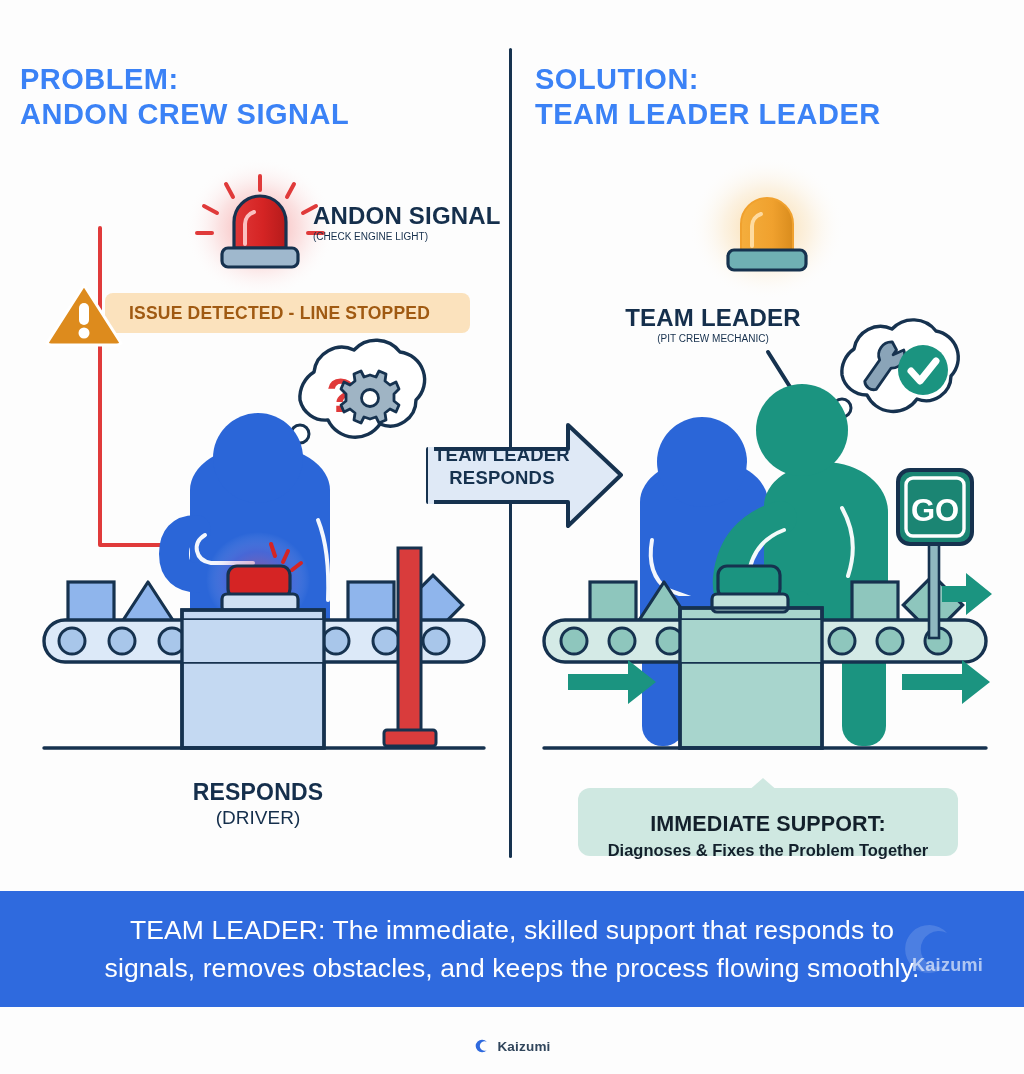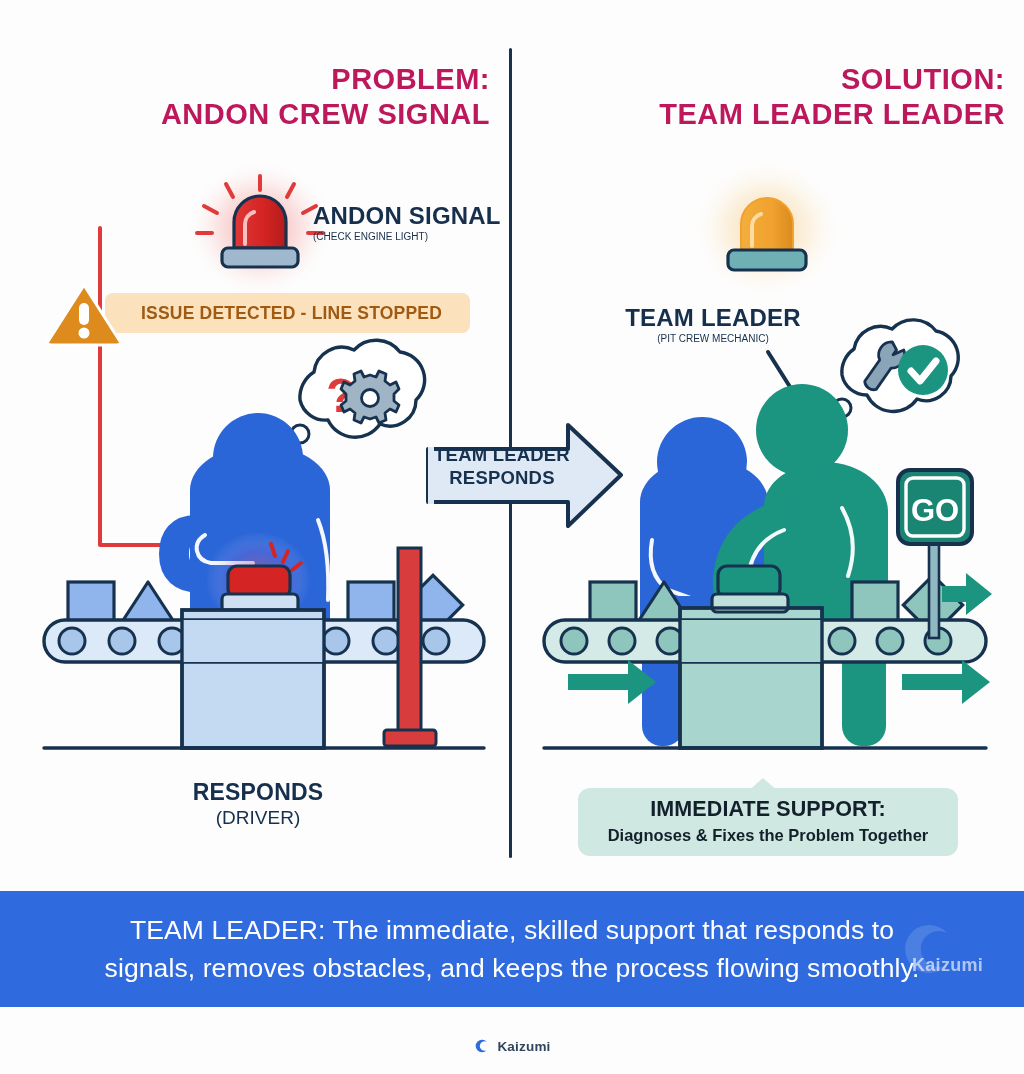--- a/index.html
+++ b/index.html
@@ -5,21 +5,21 @@
   html,body{margin:0;padding:0;background:#ffffff;}
   body{
     width:1024px;height:1074px;position:relative;overflow:hidden;
     font-family:"Liberation Sans","DejaVu Sans",sans-serif;
     background:#fdfdfd;
   }
   .stage{position:absolute;left:0;top:0;width:1024px;height:1074px;}
   .panel-bg{position:absolute;left:0;top:0;width:1024px;height:884px;background:#fdfdfd;}
 
   
-  .hdr{position:absolute;text-align:right;color:#be185d;font-weight:800;
+  .hdr{position:absolute;text-align:left;color:#3b82f6;font-weight:800;
        letter-spacing:.5px;line-height:1.22;font-size:29px;}
   .hdr .l1{display:block;}
   .hdr .l2{display:block;}
   #hdr-left{left:20px;top:62px;width:470px;}
   #hdr-right{left:535px;top:62px;width:470px;}
 
   
   .divider{position:absolute;left:509px;top:48px;width:3px;height:810px;
            background:#16324f;border-radius:2px;}
 
@@ -28,36 +28,36 @@
   .lbl-main{font-size:24px;font-weight:800;color:#152f4c;letter-spacing:.2px;line-height:1.1;}
   .lbl-sub{font-size:10px;font-weight:400;color:#152f4c;line-height:1.2;margin-top:2px;}
 
   #andon-label{left:313px;top:203px;width:200px;}
   #tl-label{left:608px;top:305px;width:210px;text-align:center;}
 
   
   #warn-banner{position:absolute;left:105px;top:293px;width:365px;height:40px;
       background:#fbe2bd;border-radius:8px;display:flex;align-items:center;}
   #warn-text{font-size:17.5px;font-weight:800;color:#a05a12;letter-spacing:.2px;
-      padding-left:36px;white-space:nowrap;}
+      padding-left:24px;white-space:nowrap;}
   #warn-triangle{position:absolute;left:44px;top:281px;width:80px;height:66px;}
 
   
   #mid-arrow{position:absolute;left:428px;top:423px;width:195px;height:105px;}
   #mid-arrow-text{position:absolute;left:432px;top:443px;width:140px;text-align:center;
       font-size:18.5px;font-weight:800;color:#16324f;line-height:1.25;letter-spacing:.2px;}
 
   
   #operator-label{position:absolute;left:133px;top:780px;width:250px;text-align:center;}
   #operator-label .lbl-main{font-size:23px;}
   #operator-label .lbl-sub{font-size:19px;}
 
   #support-banner{position:absolute;left:578px;top:788px;width:380px;height:68px;
       background:#cfe8e1;border-radius:12px;text-align:center;}
-  #support-banner .t1{font-size:21.5px;font-weight:800;color:#13202b;padding-top:9px;letter-spacing:.1px;}
+  #support-banner .t1{font-size:21.5px;font-weight:800;color:#13202b;padding-top:24px;letter-spacing:.1px;}
   #support-banner .t2{font-size:16.5px;font-weight:600;color:#13202b;margin-top:4px;}
   #support-notch{position:absolute;left:747px;top:778px;width:32px;height:14px;
       background:#cfe8e1;clip-path:polygon(50% 0,100% 100%,0 100%);}
 
   
   #bottom-banner{position:absolute;left:0;top:891px;width:1024px;height:116px;background:#2f6ade;}
   #bottom-banner-text{position:absolute;left:44px;top:912px;width:936px;text-align:center;
       color:#ffffff;font-size:26.5px;font-weight:400;line-height:1.42;letter-spacing:.1px;}
   #watermark{position:absolute;left:912px;top:955px;color:rgba(255,255,255,.62);
       font-size:18px;font-weight:700;letter-spacing:.3px;}

